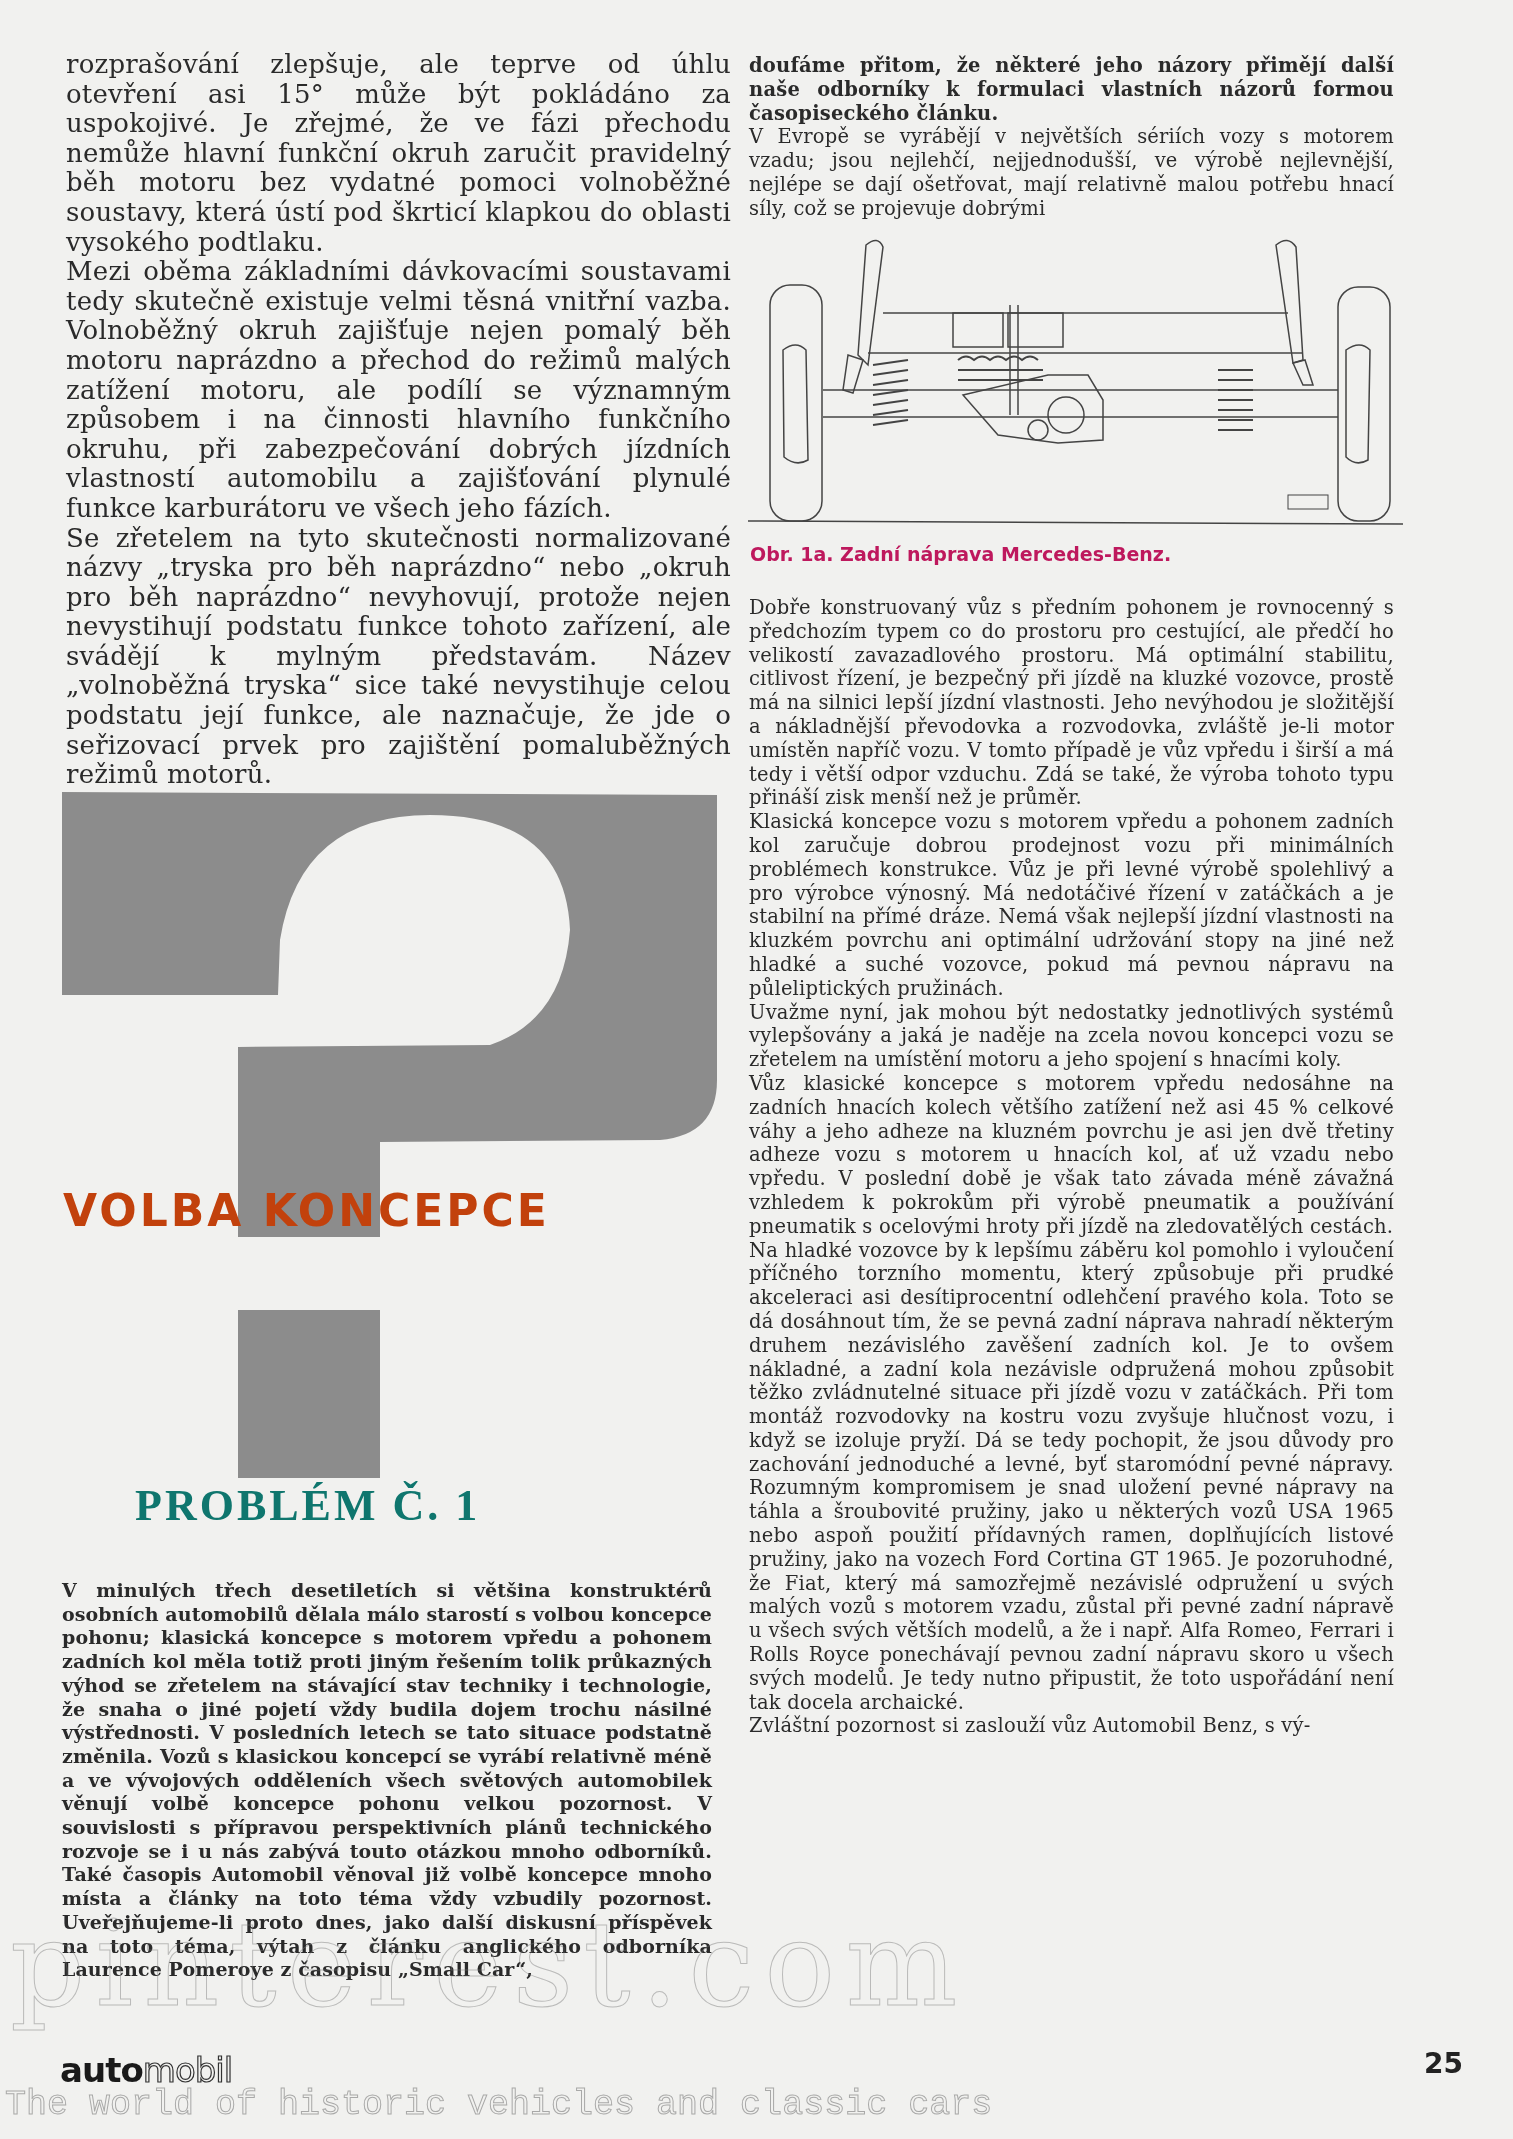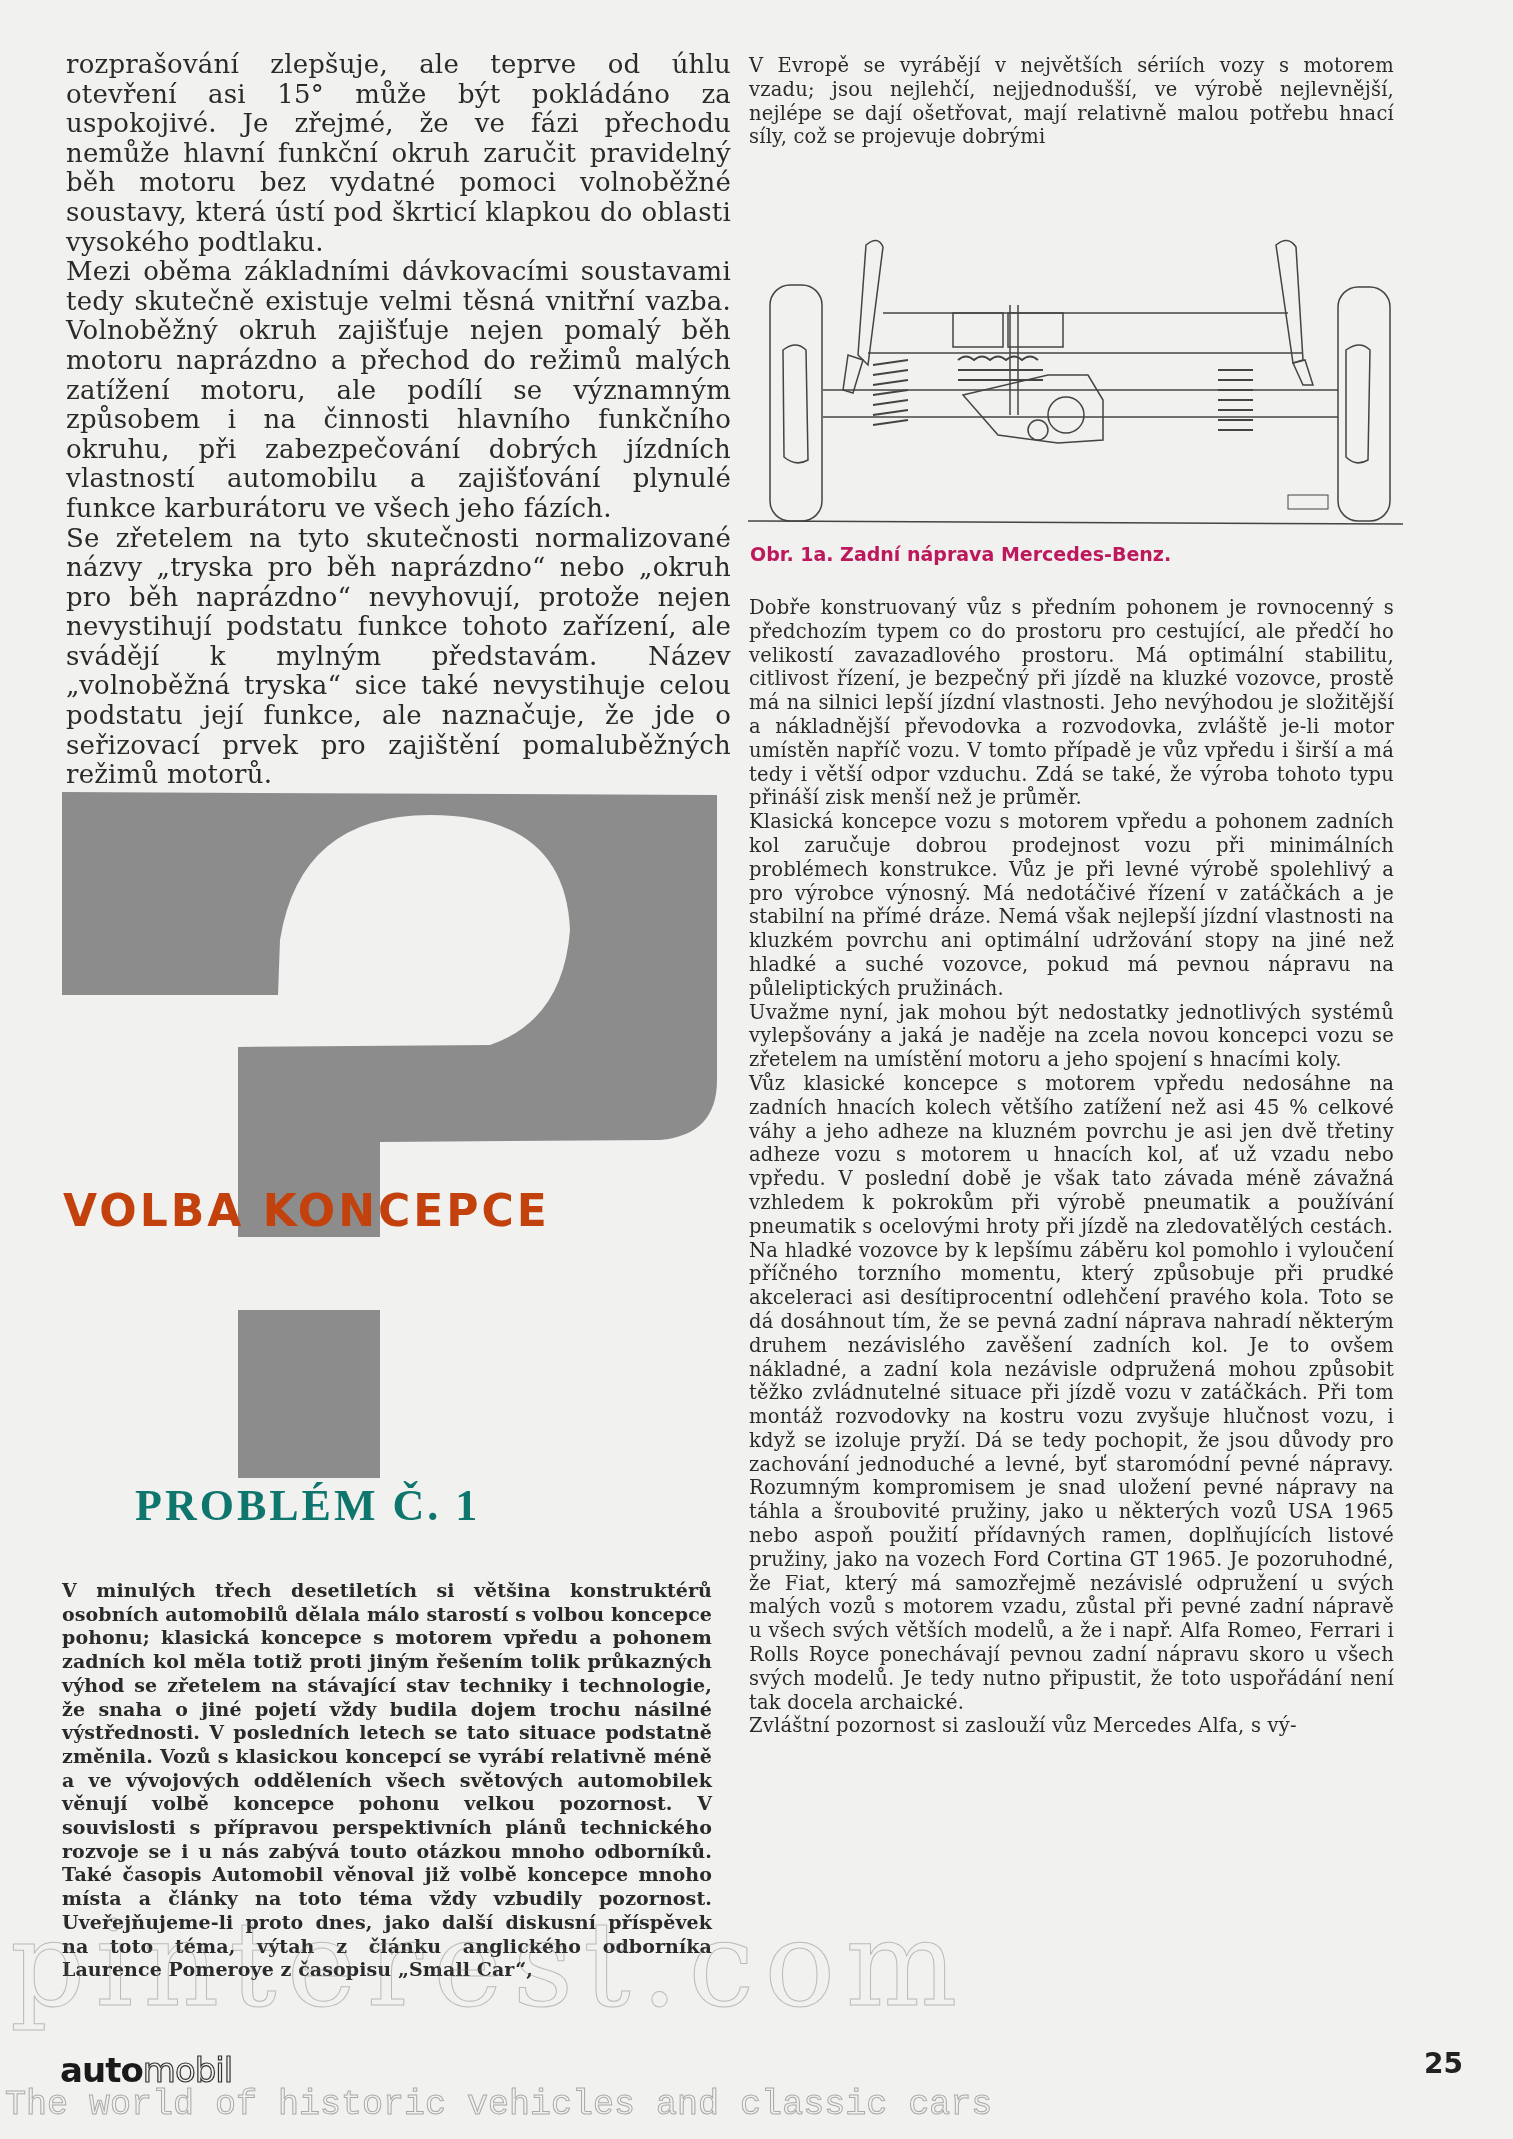--- a/index.html
+++ b/index.html
@@ -87,20 +87,21 @@
 </svg>
 
 <div class="heading1">VOLBA KONCEPCE</div>
 <div class="heading2">PROBLÉM Č. 1</div>
 
 <div class="col col-left-bottom">
   <p>V minulých třech desetiletích si většina konstruktérů osobních automobilů dělala málo starostí s volbou koncepce pohonu; klasická koncepce s motorem vpředu a pohonem zadních kol měla totiž proti jiným řešením tolik průkazných výhod se zřetelem na stávající stav techniky i technologie, že snaha o jiné pojetí vždy budila dojem trochu násilné výstřednosti. V posledních letech se tato situace podstatně změnila. Vozů s klasickou koncepcí se vyrábí relativně méně a ve vývojových odděleních všech světových automobilek věnují volbě koncepce pohonu velkou pozornost. V souvislosti s přípravou perspektivních plánů technického rozvoje se i u nás zabývá touto otázkou mnoho odborníků. Také časopis Automobil věnoval již volbě koncepce mnoho místa a články na toto téma vždy vzbudily pozornost. Uveřejňujeme-li proto dnes, jako další diskusní příspěvek na toto téma, výtah z článku anglického odborníka Laurence Pomeroye z časopisu „Small Car“,</p>
 </div>
 
 <div class="col col-right">
+  <p class="bold-lead">doufáme přitom, že některé jeho názory přimějí další naše odborníky k formulaci vlastních názorů formou časopiseckého článku.</p>
   <p>V Evropě se vyrábějí v největších sériích vozy s motorem vzadu; jsou nejlehčí, nejjednodušší, ve výrobě nejlevnější, nejlépe se dají ošetřovat, mají relativně malou potřebu hnací síly, což se projevuje dobrými</p>
 </div>
 
 <svg class="figure" viewBox="0 0 655 290" fill="none" stroke="#444" stroke-width="1.5">
   <line x1="0" y1="286" x2="655" y2="289"></line>
 
   <rect x="22" y="50" width="52" height="236" rx="20"></rect>
   <path d="M35,115 Q48,105 58,115 L60,225 Q48,232 36,222 Z"></path>
 
   <rect x="590" y="52" width="52" height="234" rx="20"></rect>
@@ -155,21 +156,21 @@
   <rect x="540" y="260" width="40" height="14" stroke-width="1"></rect>
 </svg>
 <div class="fig-caption">Obr. 1a. Zadní náprava Mercedes-Benz.</div>
 
 <div class="col col-right" style="top:596px;">
   <p>Dobře konstruovaný vůz s předním pohonem je rovnocenný s předchozím typem co do prostoru pro cestující, ale předčí ho velikostí zavazadlového prostoru. Má optimální stabilitu, citlivost řízení, je bezpečný při jízdě na kluzké vozovce, prostě má na silnici lepší jízdní vlastnosti. Jeho nevýhodou je složitější a nákladnější převodovka a rozvodovka, zvláště je-li motor umístěn napříč vozu. V tomto případě je vůz vpředu i širší a má tedy i větší odpor vzduchu. Zdá se také, že výroba tohoto typu přináší zisk menší než je průměr.</p>
   <p>Klasická koncepce vozu s motorem vpředu a pohonem zadních kol zaručuje dobrou prodejnost vozu při minimálních problémech konstrukce. Vůz je při levné výrobě spolehlivý a pro výrobce výnosný. Má nedotáčivé řízení v zatáčkách a je stabilní na přímé dráze. Nemá však nejlepší jízdní vlastnosti na kluzkém povrchu ani optimální udržování stopy na jiné než hladké a suché vozovce, pokud má pevnou nápravu na půleliptických pružinách.</p>
   <p>Uvažme nyní, jak mohou být nedostatky jednotlivých systémů vylepšovány a jaká je naděje na zcela novou koncepci vozu se zřetelem na umístění motoru a jeho spojení s hnacími koly.</p>
   <p>Vůz klasické koncepce s motorem vpředu nedosáhne na zadních hnacích kolech většího zatížení než asi 45 % celkové váhy a jeho adheze na kluzném povrchu je asi jen dvě třetiny adheze vozu s motorem u hnacích kol, ať už vzadu nebo vpředu. V poslední době je však tato závada méně závažná vzhledem k pokrokům při výrobě pneumatik a používání pneumatik s ocelovými hroty při jízdě na zledovatělých cestách.</p>
   <p>Na hladké vozovce by k lepšímu záběru kol pomohlo i vyloučení příčného torzního momentu, který způsobuje při prudké akceleraci asi desítiprocentní odlehčení pravého kola. Toto se dá dosáhnout tím, že se pevná zadní náprava nahradí některým druhem nezávislého zavěšení zadních kol. Je to ovšem nákladné, a zadní kola nezávisle odpružená mohou způsobit těžko zvládnutelné situace při jízdě vozu v zatáčkách. Při tom montáž rozvodovky na kostru vozu zvyšuje hlučnost vozu, i když se izoluje pryží. Dá se tedy pochopit, že jsou důvody pro zachování jednoduché a levné, byť staromódní pevné nápravy. Rozumným kompromisem je snad uložení pevné nápravy na táhla a šroubovité pružiny, jako u některých vozů USA 1965 nebo aspoň použití přídavných ramen, doplňujících listové pružiny, jako na vozech Ford Cortina GT 1965. Je pozoruhodné, že Fiat, který má samozřejmě nezávislé odpružení u svých malých vozů s motorem vzadu, zůstal při pevné zadní nápravě u všech svých větších modelů, a že i např. Alfa Romeo, Ferrari i Rolls Royce ponechávají pevnou zadní nápravu skoro u všech svých modelů. Je tedy nutno připustit, že toto uspořádání není tak docela archaické.</p>
-  <p>Zvláštní pozornost si zaslouží vůz Mercedes Alfa, s vý-</p>
+  <p>Zvláštní pozornost si zaslouží vůz Automobil Benz, s vý-</p>
 </div>
 
 <div class="watermark-line1">pinterest.com</div>
 <div class="watermark-line2">The world of historic vehicles and classic cars</div>
 
 <div class="logo">
   <span class="a">auto</span><span class="b">mobil</span>
 </div>
 <div class="page-num">25</div>
 

